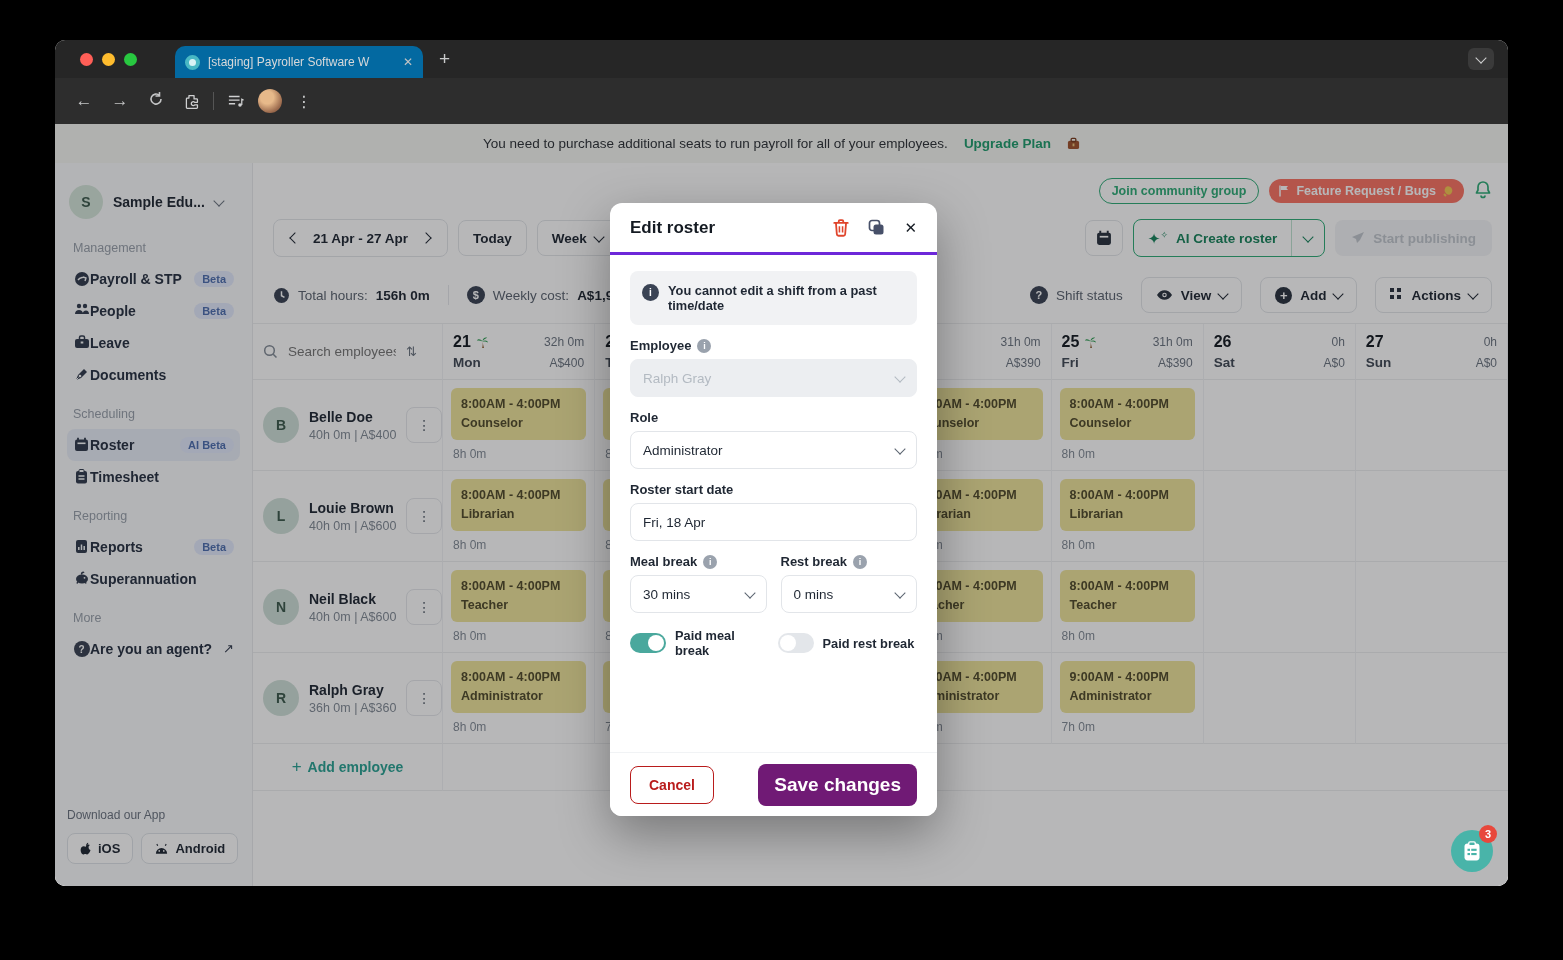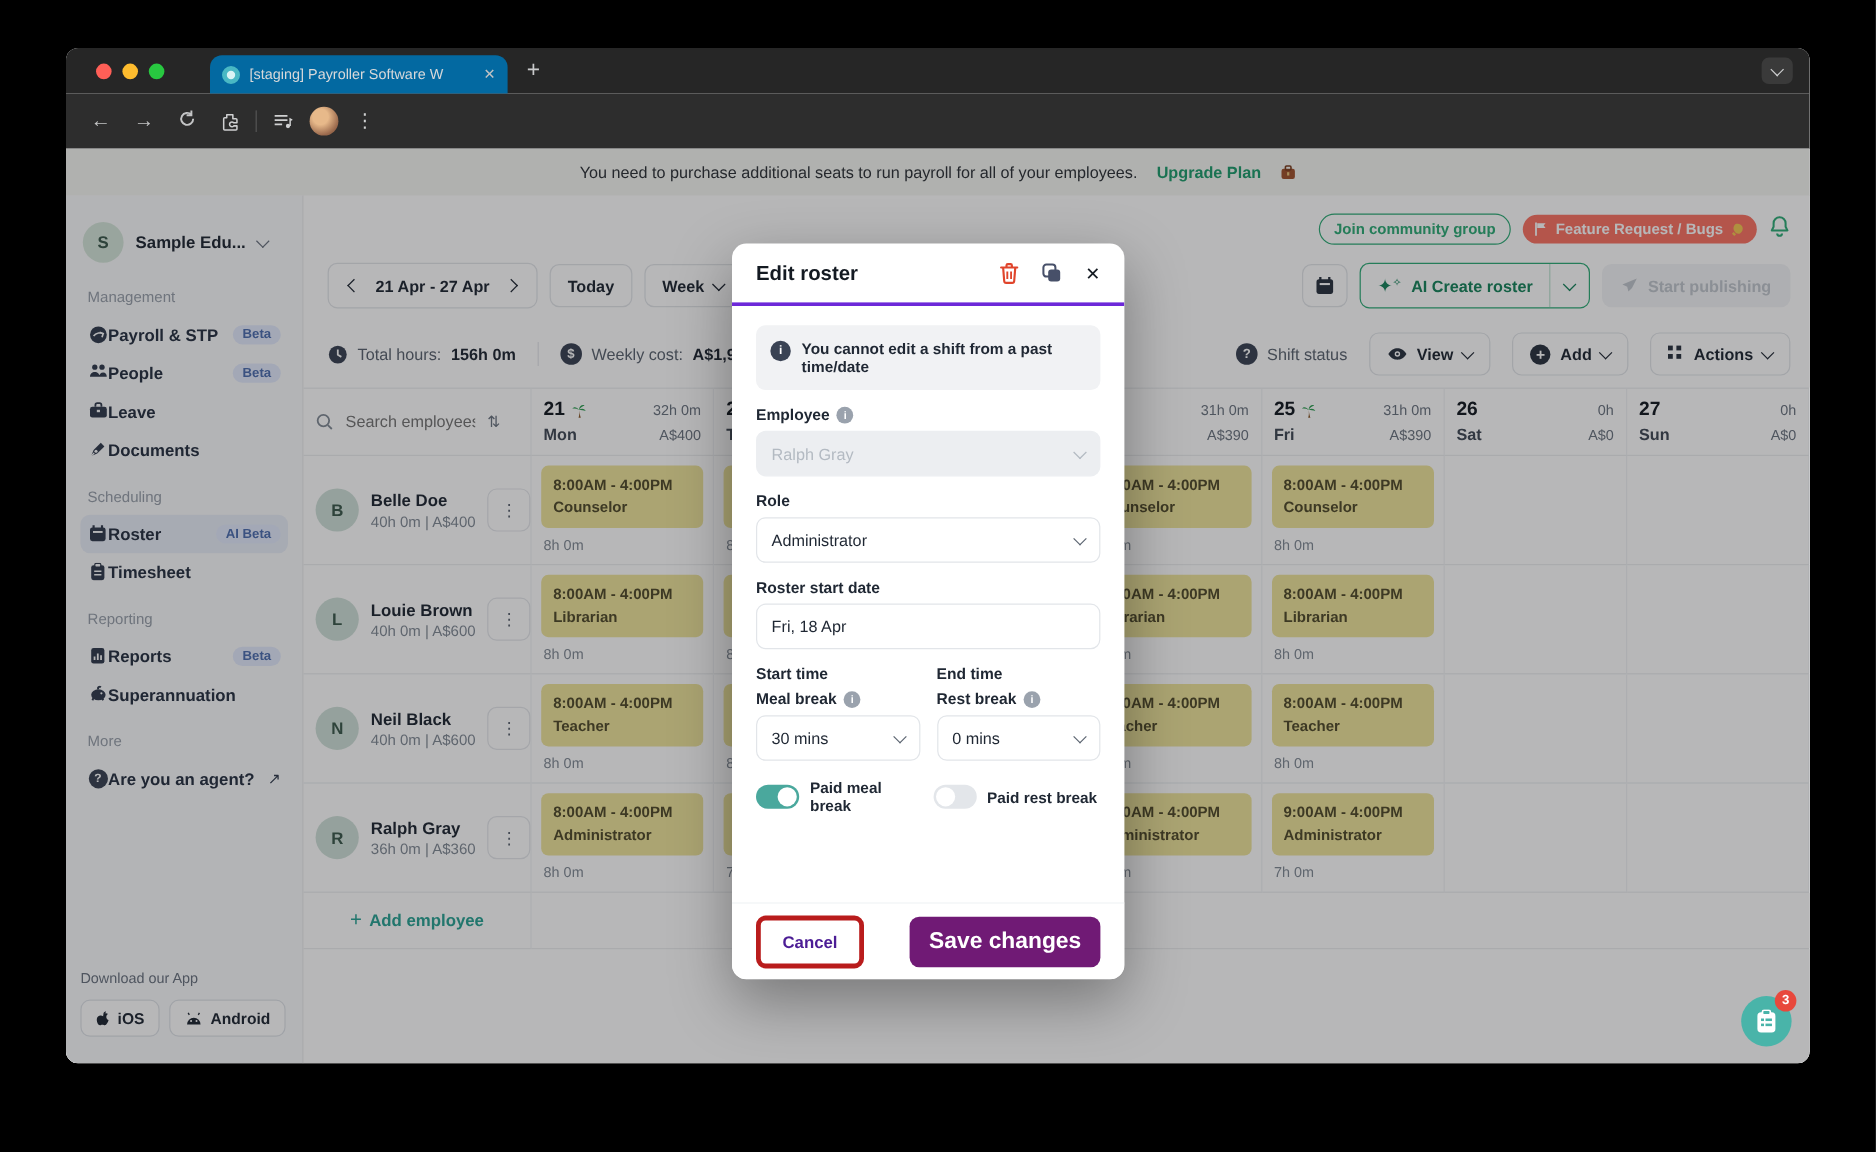--- a/index.html
+++ b/index.html
@@ -102,21 +102,21 @@
   .timering .tsel{flex:1;height:36px;background:#fff;display:flex;align-items:center;justify-content:space-between;padding:0 11px;font-size:13.5px;color:#1f2733;}
   .timering .tsel:first-child{border-right:1px solid #e5e7eb;}
   .togglerow{display:flex;gap:8px;margin:2px 0 14px 0;}
   .togglerow>div{flex:1;display:flex;align-items:center;gap:9px;font-size:12.8px;font-weight:bold;color:#1f2733;}
   .tog{width:36px;height:20px;border-radius:10px;position:relative;flex:none;}
   .tog.on{background:#4aa89d;}
   .tog.off{background:#e3e6ea;}
   .tog .knob{position:absolute;top:2px;width:16px;height:16px;border-radius:50%;background:#fff;}
   .tog.on .knob{right:2px;}.tog.off .knob{left:2px;}
   .mfoot{position:absolute;left:0;right:0;bottom:0;height:64px;background:#fff;border-top:1px solid #f1f3f5;display:flex;align-items:center;justify-content:space-between;padding:0 20px;box-sizing:border-box;}
-  .cancelbtn{border:4px solid #b91c1c;border-radius:8px;background:#fff;padding:10px 18px;font-size:14px;font-weight:bold;color:#4c1d95;font-family:inherit;}
+  .cancelbtn{border:1px solid #b91c1c;border-radius:8px;background:#fff;padding:10px 18px;font-size:14px;font-weight:bold;color:#b91c1c;font-family:inherit;}
   .savebtn{border:none;border-radius:8px;background:#701a75;padding:10px 16px;font-size:19px;font-weight:bold;color:#fff;font-family:inherit;}
   
   .chev{display:inline-block;width:7px;height:7px;border-right:1.8px solid currentColor;border-bottom:1.8px solid currentColor;transform:rotate(45deg);margin-top:-3px;}
   .chev.left{transform:rotate(135deg);margin:0 0 0 3px;}
   .chev.right{transform:rotate(-45deg);margin:0 3px 0 0;}
   .chev.white{border-color:#cfd0d1;}
   .gridic{display:inline-block;width:4px;height:4px;background:#2a3340;box-shadow:7px 0 #2a3340,0 7px #2a3340,7px 7px #2a3340;margin:-5px 9px 5px 0;}
   .pluscirc{width:17px;height:17px;border-radius:50%;background:#2a3340;color:#fff;font-size:13px;display:flex;align-items:center;justify-content:center;}
   .fab{position:absolute;left:1396px;top:706px;width:42px;height:42px;border-radius:50%;background:#49b4a9;display:flex;align-items:center;justify-content:center;}
   .fabbadge{position:absolute;top:-5px;right:-4px;background:#e8483c;color:#fff;font-size:11px;font-weight:bold;border-radius:9px;min-width:18px;height:18px;display:flex;align-items:center;justify-content:center;}
@@ -744,28 +744,20 @@
         <div class="select">
             <span>Administrator</span>
             <span class="chev" style="color:#5b6470"></span>
           </div>
 
         <div class="flabel">Roster start date</div>
         <div class="fieldtext">
             <span>Fri, 18 Apr</span>
           </div>
 
-        <div class="tworow">
-          <div>
-              <div class="flabel">Start time</div>
-            </div>
-          <div>
-              <div class="flabel">End time</div>
-            </div>
-        </div>
 
         <div class="tworow">
           <div>
               <div class="flabel">
                 <span>Meal break</span>
                 <span class="circ gray" style="width:14px;height:14px;font-size:9px">i</span>
               </div>
             <div class="select">
                 <span>30 mins</span>
                 <span class="chev" style="color:#5b6470"></span>

